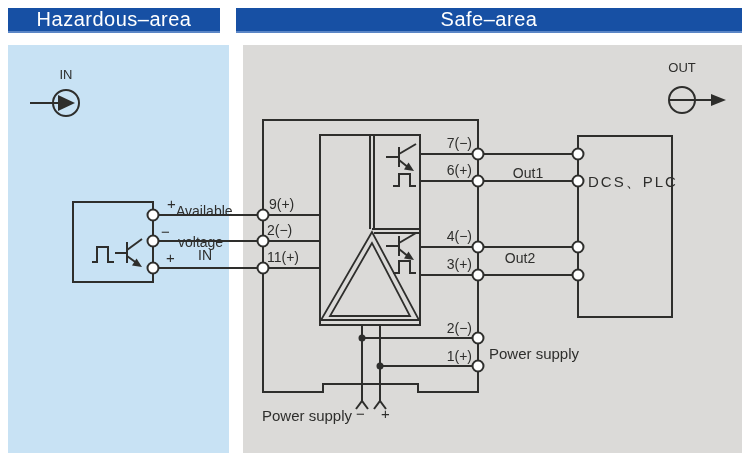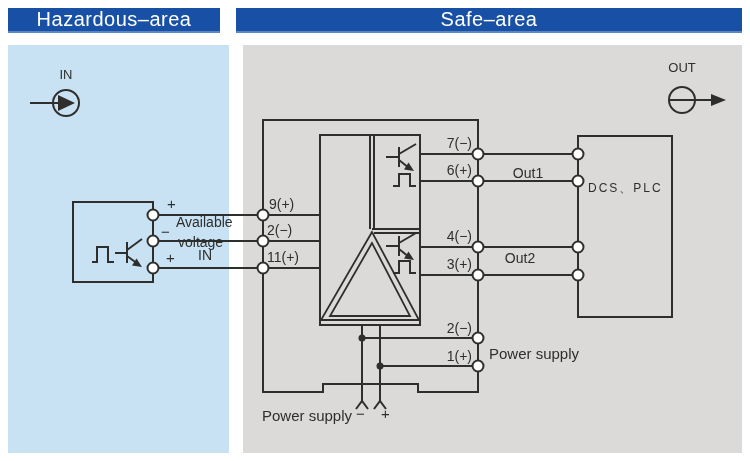--- a/index.html
+++ b/index.html
@@ -20,21 +20,21 @@
   .hdr-safe{left:236px;width:506px;}
   .panel{position:absolute;top:45px;height:408px;}
   .panel-haz{left:8px;width:221px;background:var(--c-hazard,#c8e2f4);}
   .panel-safe{left:243px;width:499px;background:var(--c-safe,#dbdad8);}
   svg#wires{position:absolute;left:0;top:0;}
   .lbl{position:absolute;white-space:nowrap;font-size:14px;line-height:1.1;}
   .sign{font-size:15px;}
   .term{width:42px;text-align:right;}
   .ctr{text-align:center;}
   .model{font-size:22px;letter-spacing:1.5px;color:#3a3a38;}
-  .dcs{font-size:12px;letter-spacing:2px;margin-top:8px;}
+  .dcs{font-size:15px;letter-spacing:2px;}
   .pwr{font-size:15px;}
   .port{font-size:13px;}
   .signs{font-size:15px;letter-spacing:6px;}
 </style>
 </head>
 <body>
 
 <div id="stage">
 
   <div class="hdr hdr-safe">Safe–area</div>
@@ -149,21 +149,21 @@
       <circle cx="578" cy="247" r="5.5"></circle>
         <circle cx="578" cy="275" r="5.5"></circle>
     </g>
   </svg>
 
   <div class="lbl port ctr" style="left:52px;top:68px;width:28px;">IN</div>
   <div class="lbl port ctr" style="left:666px;top:61px;width:32px;">OUT</div>
 
 
   <div class="lbl sign" style="left:167px;top:196px;">+</div>
-  <div class="lbl" style="left:176px;top:215px;">Available</div>
+  <div class="lbl" style="left:176px;top:204px;">Available</div>
   <div class="lbl sign" style="left:161px;top:224px;">−</div>
   <div class="lbl" style="left:178px;top:225px;margin-top:10px;">voltage</div>
   <div class="lbl sign" style="left:166px;top:250px;">+</div>
   <div class="lbl" style="left:198px;top:248px;">IN</div>
 
   <div class="lbl" style="left:269px;top:197px;">9(+)</div>
   <div class="lbl" style="left:267px;top:223px;">2(−)</div>
   <div class="lbl" style="left:267px;top:250px;">11(+)</div>
 
   <div class="lbl term" style="left:430px;top:136px;">7(−)</div>

